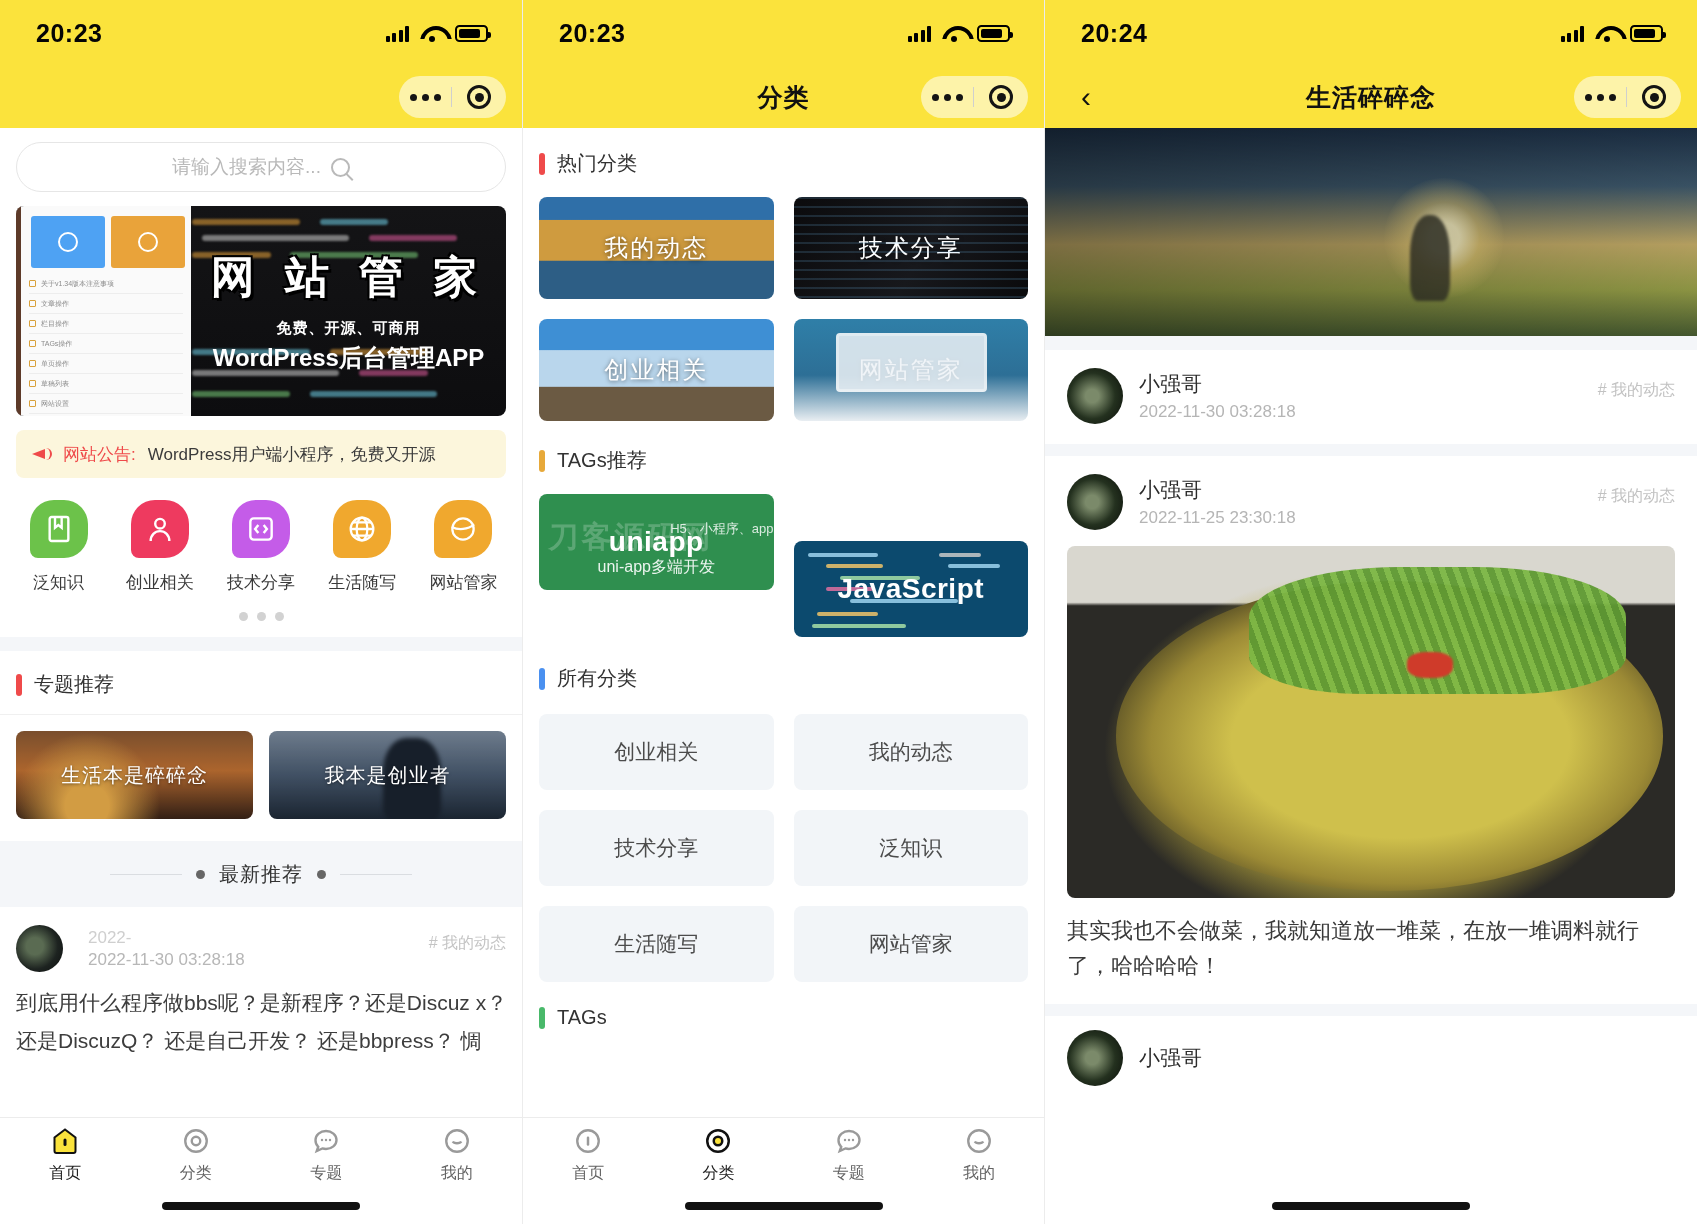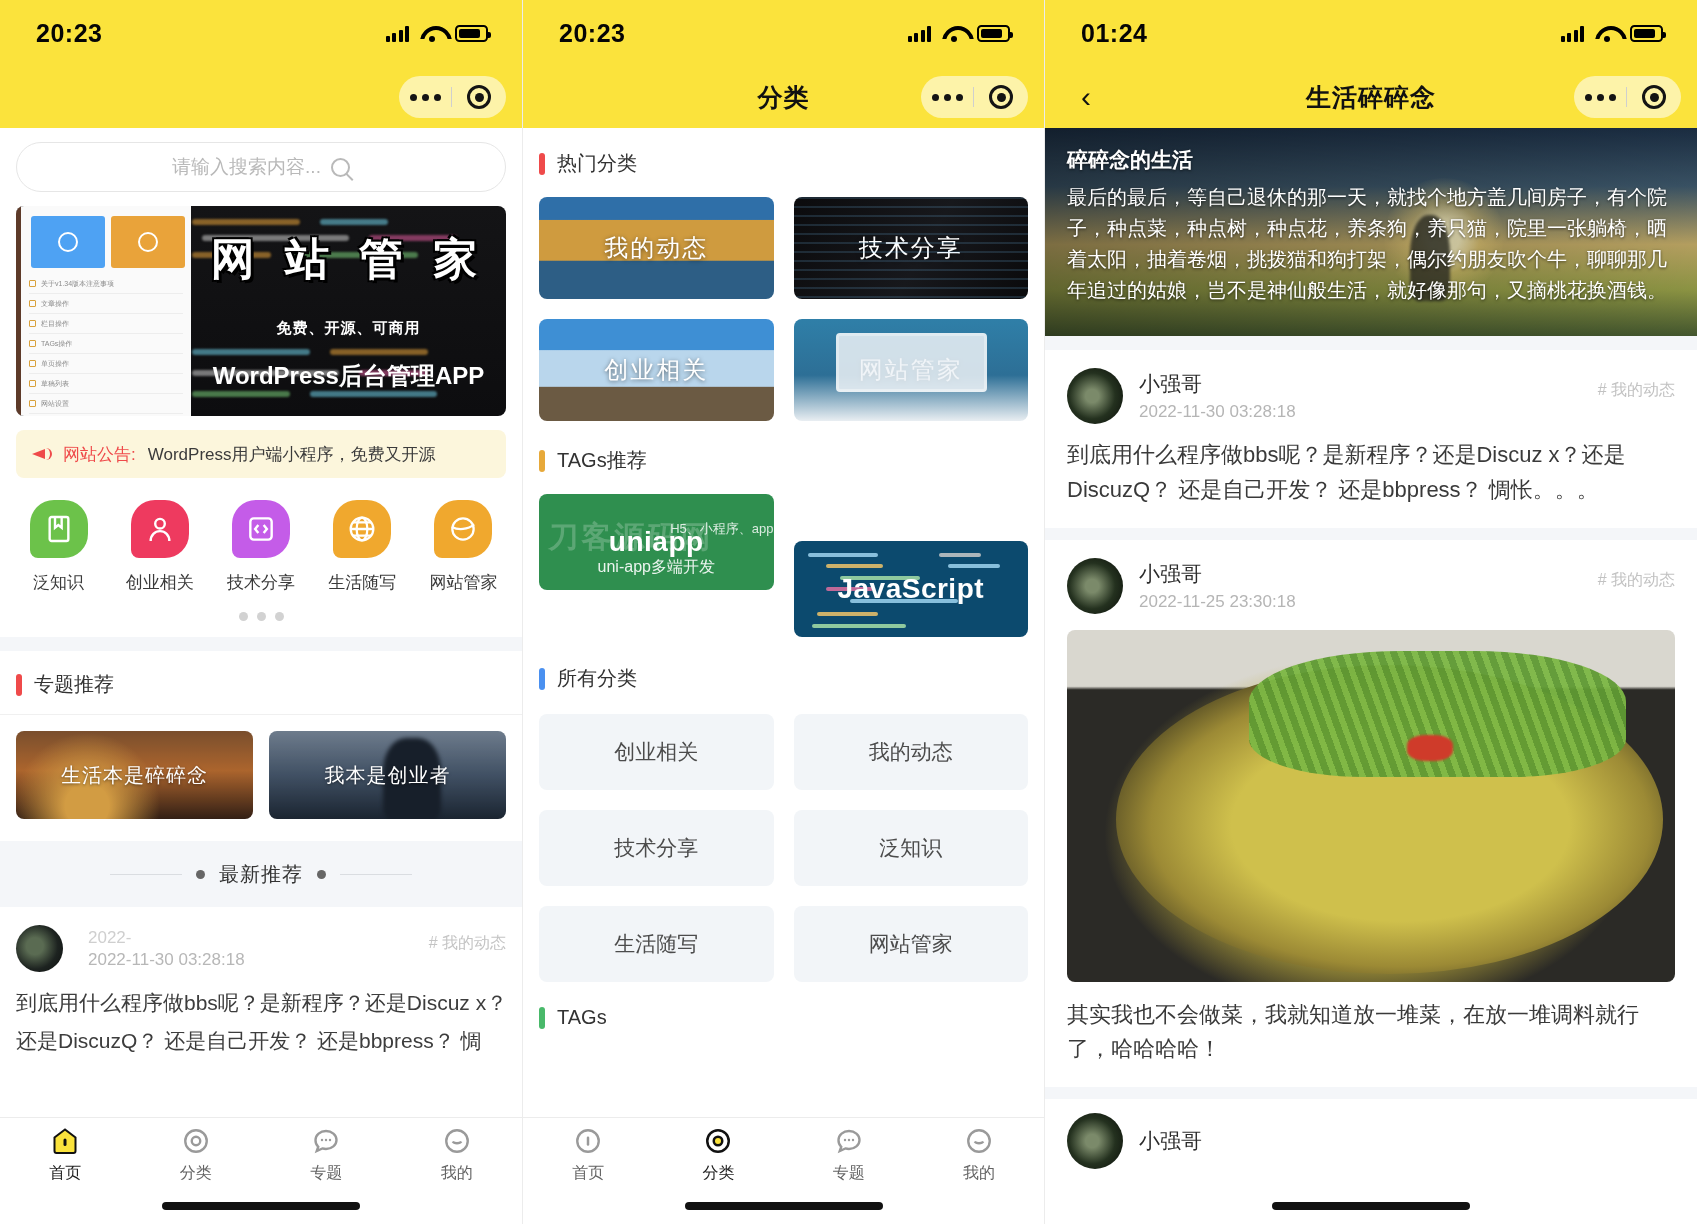--- a/index.html
+++ b/index.html
@@ -96,21 +96,21 @@
     background:#fafafa; border-left:5px solid #5d3a29;
   }
   .bn-l-top { display:flex; height:52px; margin:10px 6px 6px 10px; gap:6px;}
   .bn-l-top div { flex:1; border-radius:3px; display:flex;align-items:center;justify-content:center;}
   .bn-l-top .b1{background:#4ea2f3}.bn-l-top .b2{background:#e9a33a}
   .bn-l-top div span{ width:20px;height:20px;border-radius:50%;border:2px solid #fff; }
   .bn-row { height:20px; margin:0 8px; border-bottom:1px solid #ededed;
     display:flex;align-items:center; gap:5px; font-size:7px; color:#8b8b8b;}
   .bn-row u { width:7px;height:7px;border:1px solid #d8a13c; border-radius:1px; text-decoration:none;}
   .bn-text { position:absolute; left:175px; right:0; top:0; bottom:0;
-     display:flex; flex-direction:column; align-items:center; justify-content:center; gap:22px;}
+     display:flex; flex-direction:column; align-items:center; justify-content:center; gap:4px;}
   .bn-t1 { font-size:44px; font-weight:bold; color:#fff; letter-spacing:9px;
     text-shadow: 3px 3px 0 #000, -2px -2px 0 #000, 2px -2px 0 #000, -2px 2px 0 #000;}
   .bn-t2 { font-size:15px; font-weight:bold; color:#fff; letter-spacing:1px; margin-top:8px;}
   .bn-t3 { font-size:24px; font-weight:bold; color:#fff; letter-spacing:0px;}
 
   .notice {
     margin: 14px 16px 0; height: 48px; border-radius: 8px; background:#FCF6DC;
     display:flex; align-items:center; padding: 0 16px; gap: 12px; font-size:17px;
   }
   .horn { width:19px;height:16px; position:relative;flex:0 0 auto;}
@@ -665,21 +665,21 @@
           <span class="tab-lab">我的</span>
         </div>
       </div>
       <div class="home-ind"></div>
     </div>
   </div>
 
   <div class="panel p3">
 
     <div class="statusbar">
-      <div class="sb-time">01:24</div>
+      <div class="sb-time">20:24</div>
       <div class="sb-right">
         <span class="sig">
             <i></i>
             <i></i>
             <i></i>
             <i></i>
           </span>
         <span class="wifi"></span>
         <span class="batt">
             <i></i>
@@ -702,38 +702,33 @@
               <i></i>
             </span>
           </span>
       </div>
     </div>
 
     <div class="hero">
       <span class="sun"></span>
       <span class="pers"></span>
       <span class="ov"></span>
-      <div class="hero-txt">
-        <div class="hero-h">碎碎念的生活</div>
-        <div class="hero-p">最后的最后，等自己退休的那一天，就找个地方盖几间房子，有个院子，种点菜，种点树，种点花，养条狗，养只猫，院里一张躺椅，晒着太阳，抽着卷烟，挑拨猫和狗打架，偶尔约朋友吹个牛，聊聊那几年追过的姑娘，岂不是神仙般生活，就好像那句，又摘桃花换酒钱。</div>
-      </div>
     </div>
 
     <div class="p3gap"></div>
 
     <div class="p3post">
       <div class="p3-hd">
         <div class="p3-av"></div>
         <div>
           <div class="p3-name">小强哥</div>
           <div class="p3-time">2022-11-30 03:28:18</div>
         </div>
         <span class="p3-tag"># 我的动态</span>
       </div>
-      <div class="p3-body">到底用什么程序做bbs呢？是新程序？还是Discuz x？还是DiscuzQ？ 还是自己开发？ 还是bbpress？ 惆怅。。。</div>
     </div>
 
     <div class="p3-divider"></div>
 
     <div class="p3post">
       <div class="p3-hd">
         <div class="p3-av"></div>
         <div>
           <div class="p3-name">小强哥</div>
           <div class="p3-time">2022-11-25 23:30:18</div>

